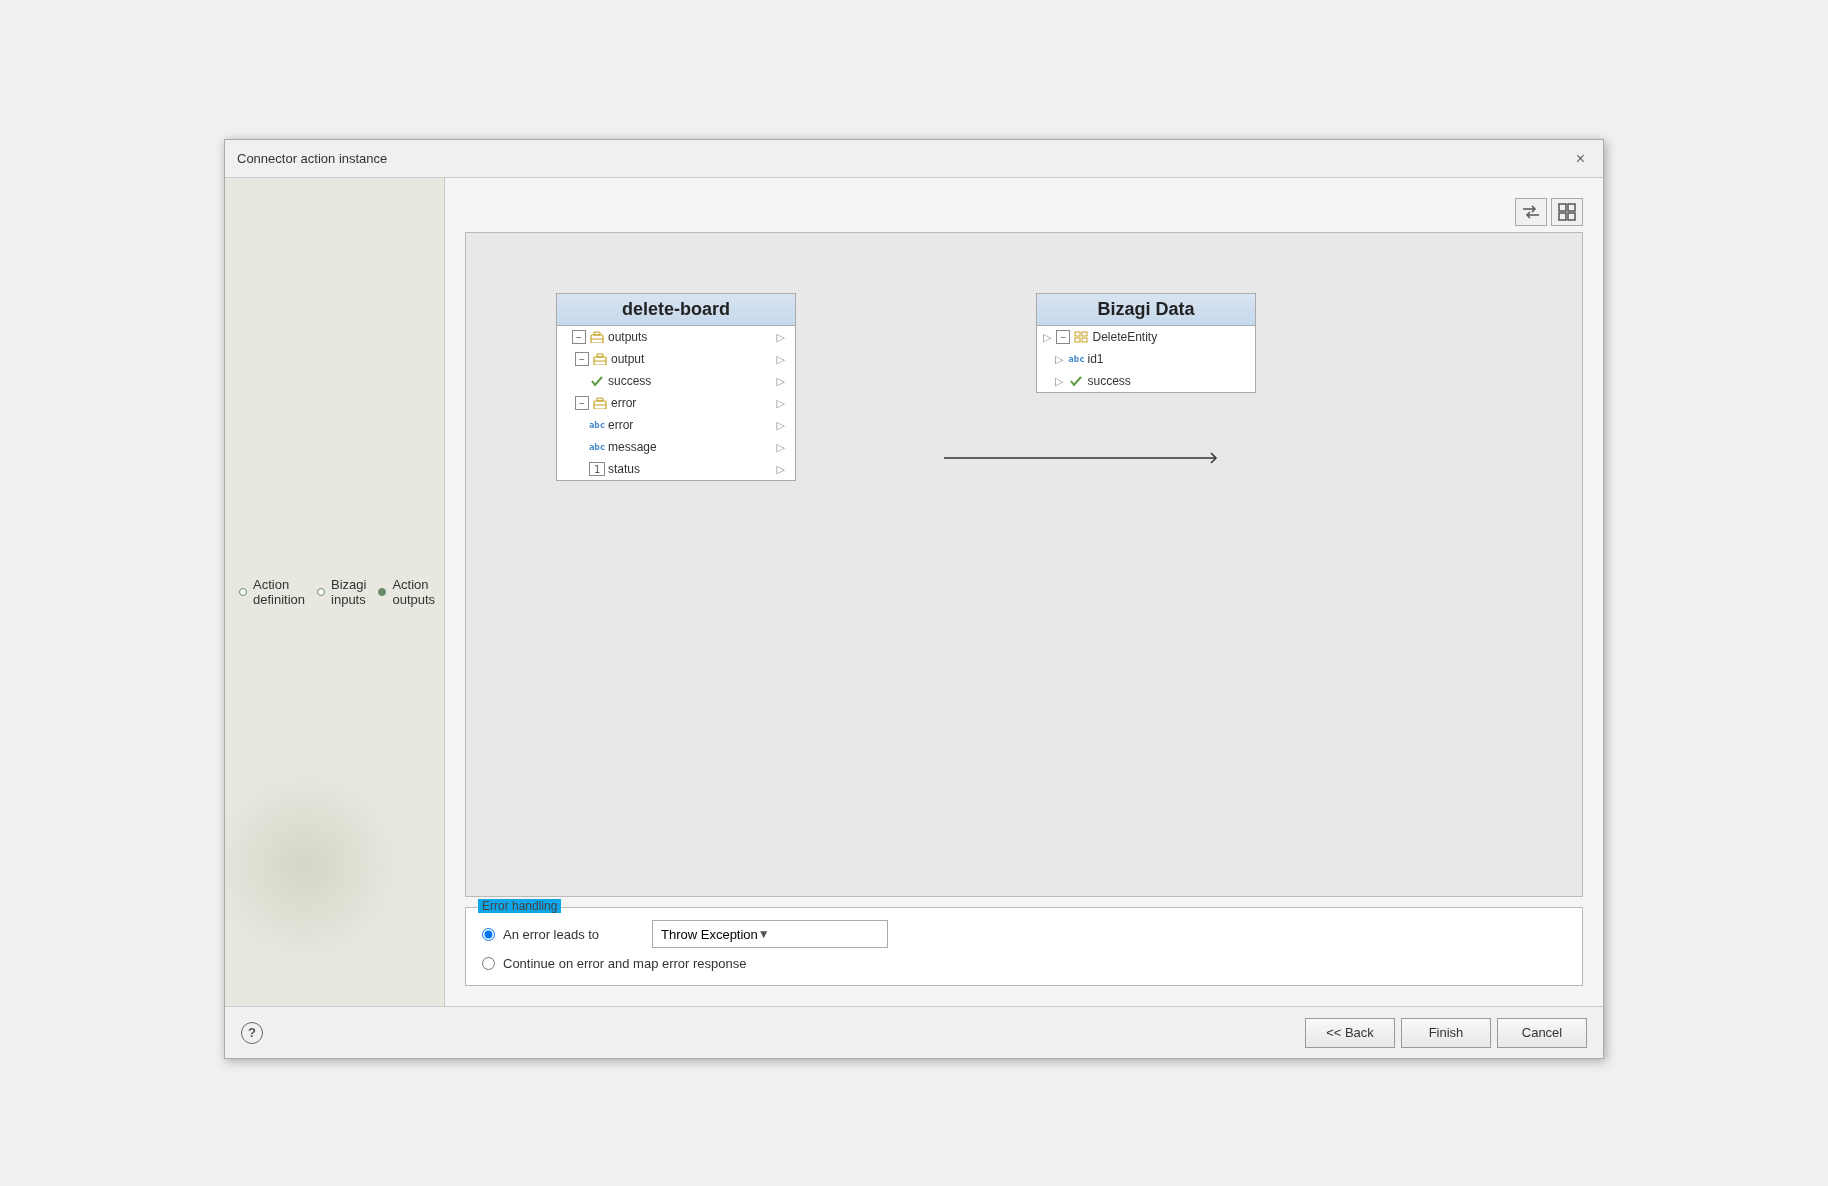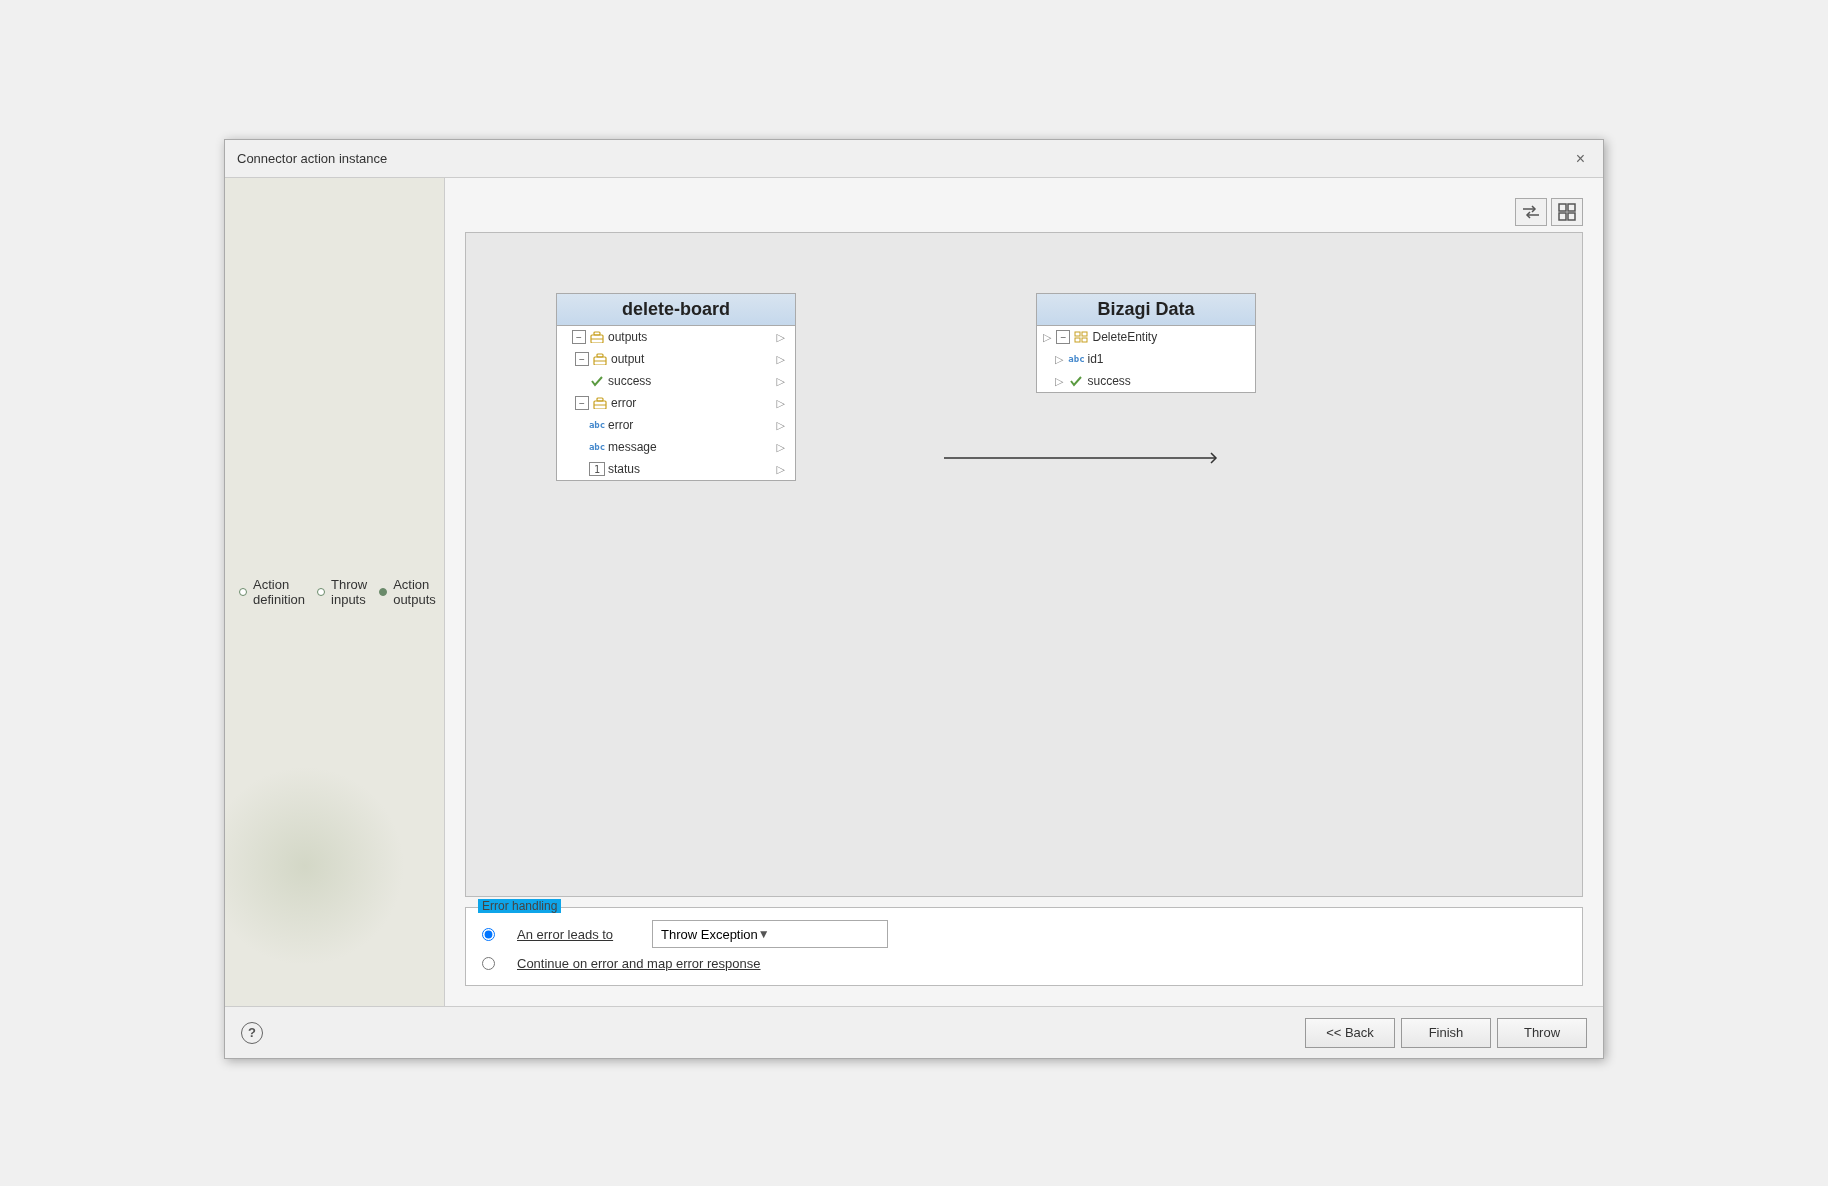--- a/index.html
+++ b/index.html
@@ -220,26 +220,25 @@
     .error-row {
       display: flex;
       align-items: center;
       gap: 10px;
       margin-bottom: 8px;
     }
     .error-row:last-child { margin-bottom: 0; }
     .radio-label {
       display: flex;
       align-items: center;
-      gap: 22px;
+      gap: 8px;
       cursor: pointer;
       font-size: 13px;
       color: #333;
       min-width: 160px;
-      text-decoration: underline;
     }
     .select-dropdown {
       width: 236px;
       height: 28px;
       border: 1px solid #aaa;
       background: #fff;
       padding: 0 8px;
       font-size: 13px;
       cursor: pointer;
       display: flex;
@@ -307,21 +306,21 @@
 
   <div class="main-content">
 
     <div class="sidebar">
       <div class="sidebar-item">
         <span class="dot"></span>
         <span>Action definition</span>
       </div>
       <div class="sidebar-item">
         <span class="dot"></span>
-        <span>Throw inputs</span>
+        <span>Bizagi inputs</span>
       </div>
       <div class="sidebar-item active">
         <span class="dot"></span>
         <span>Action outputs</span>
       </div>
     </div>
 
     <div class="content-area">
 
       <div class="mapping-toolbar">
@@ -480,16 +479,16 @@
     </div>
   </div>
 
   <div class="footer">
     <div class="footer-left">
       <div class="help-icon">?</div>
     </div>
     <div class="footer-buttons">
       <button class="footer-btn">&lt;&lt; Back</button>
       <button class="footer-btn">Finish</button>
-      <button class="footer-btn">Throw</button>
+      <button class="footer-btn">Cancel</button>
     </div>
   </div>
 </div>
 
 </body></html>

